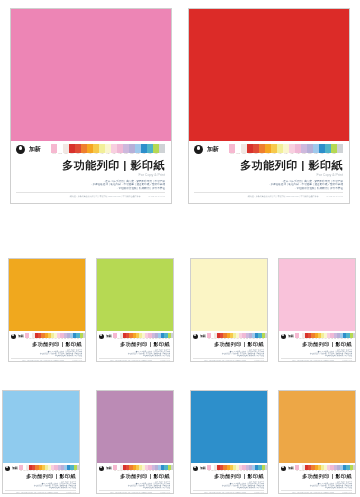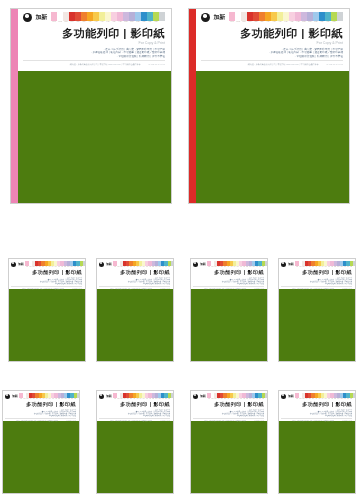--- a/index.html
+++ b/index.html
@@ -9,25 +9,25 @@
     font-family:"Liberation Sans", sans-serif;
     overflow:hidden;
     position:relative;
   }
 
   .catalog{position:relative;width:360px;height:497px;}
 
   
   .pack{
     position:absolute;
-    background:#4d7c0f;
+    background:#701a75;
     border:1px solid #cfcfcf;
     box-sizing:border-box;
     display:flex;
-    flex-direction:row;
+    flex-direction:column;
     overflow:hidden;
   }
   .sheet{
     flex:1 1 auto;
     width:100%;
   }
   .label{
     background:#ffffff;
     width:100%;
     box-sizing:border-box;

